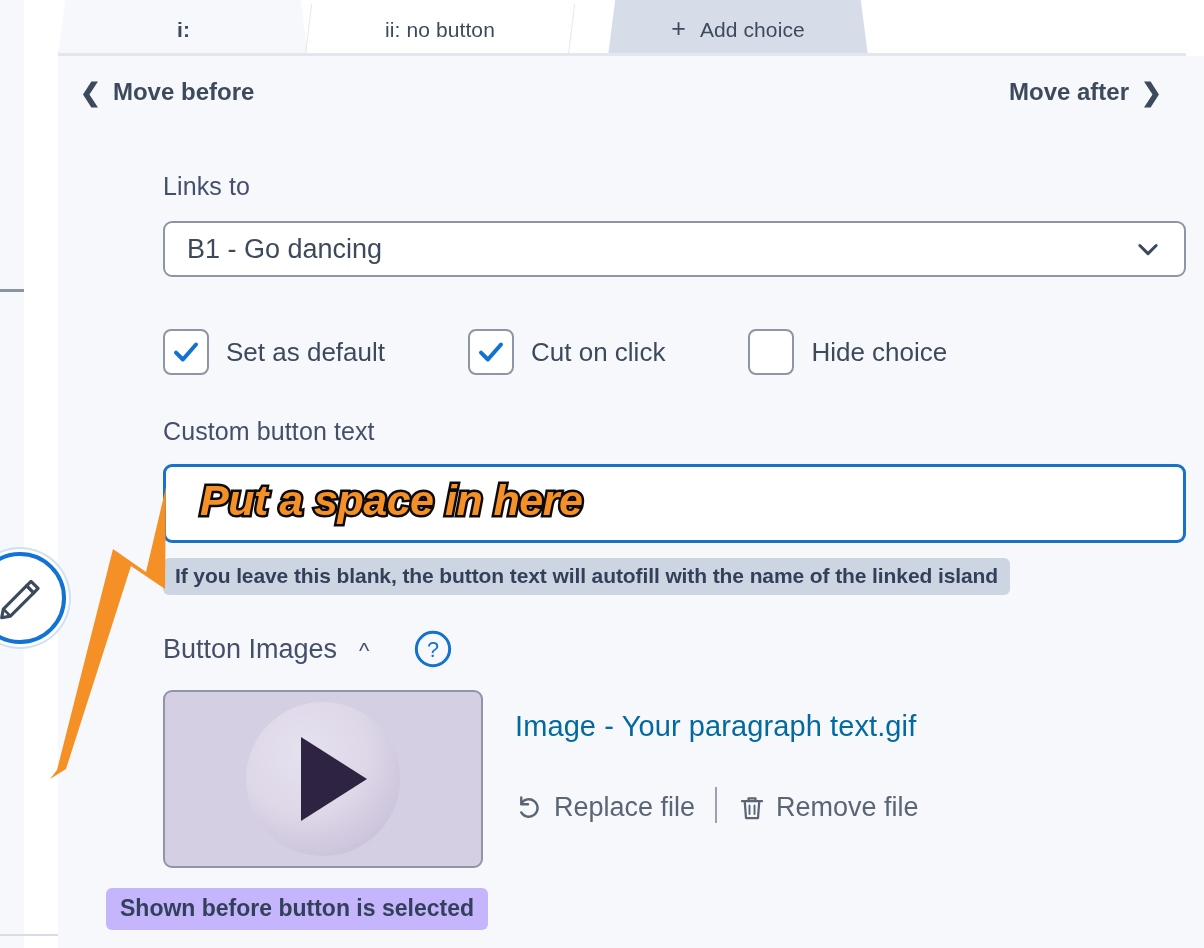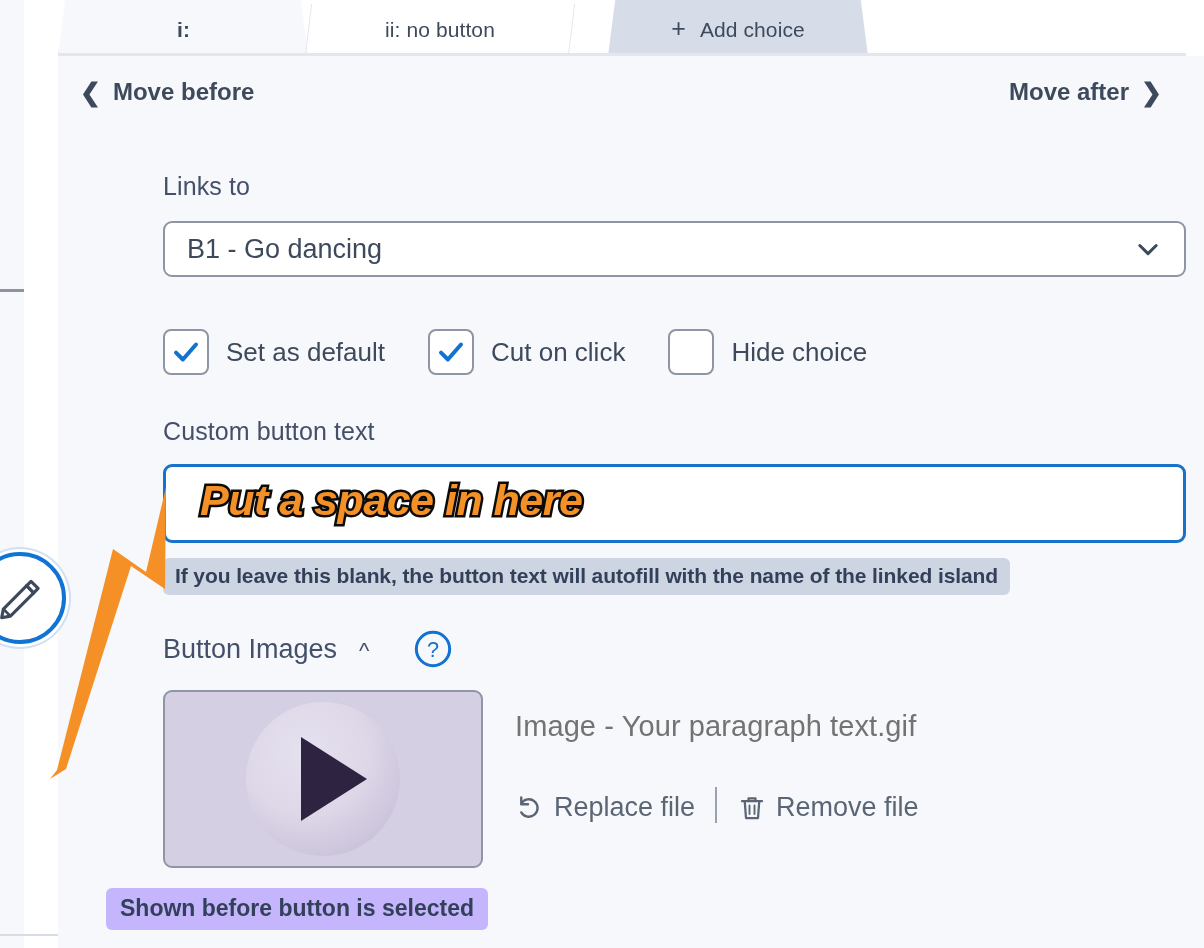--- a/index.html
+++ b/index.html
@@ -191,20 +191,21 @@
     flex: 1;
   }
   .chev-down-svg { width: 28px; height: 28px; flex: none; }
 
   
   #checkbox-row {
     position: absolute;
     left: 163px; top: 329px;
     display: flex;
     align-items: center;
+    gap: 40px;
   }
   .cb-wrap {
     display: flex;
     align-items: center;
     gap: 17px;
     cursor: pointer;
   }
   .cb-wrap + .cb-wrap { margin-left: 43px; }
   .cb-box {
     width: 46px; height: 46px;
@@ -310,21 +311,21 @@
   #play-triangle {
     width: 0; height: 0;
     border-top: 42px solid transparent;
     border-bottom: 42px solid transparent;
     border-left: 66px solid #2f2342;
     margin-left: 22px;
   }
   #file-info { padding-top: 20px; }
   #file-name {
     font-size: 29px;
-    color: #737373;
+    color: #0369a1;
     letter-spacing: .1px;
     white-space: nowrap;
   }
   #file-actions {
     margin-top: 44px;
     display: flex;
     align-items: flex-end;
     gap: 20px;
   }
   .file-action {

